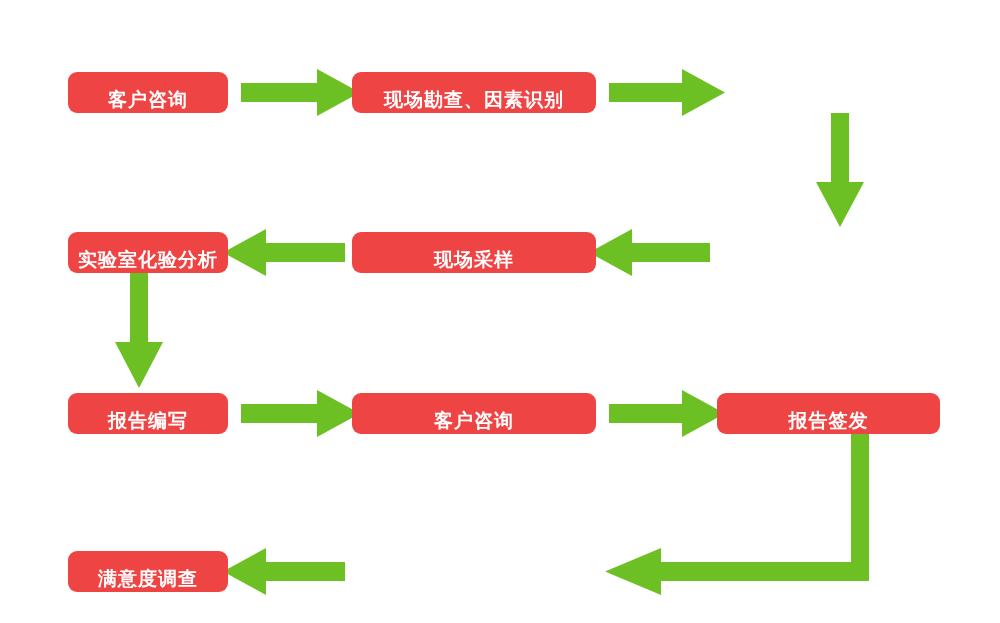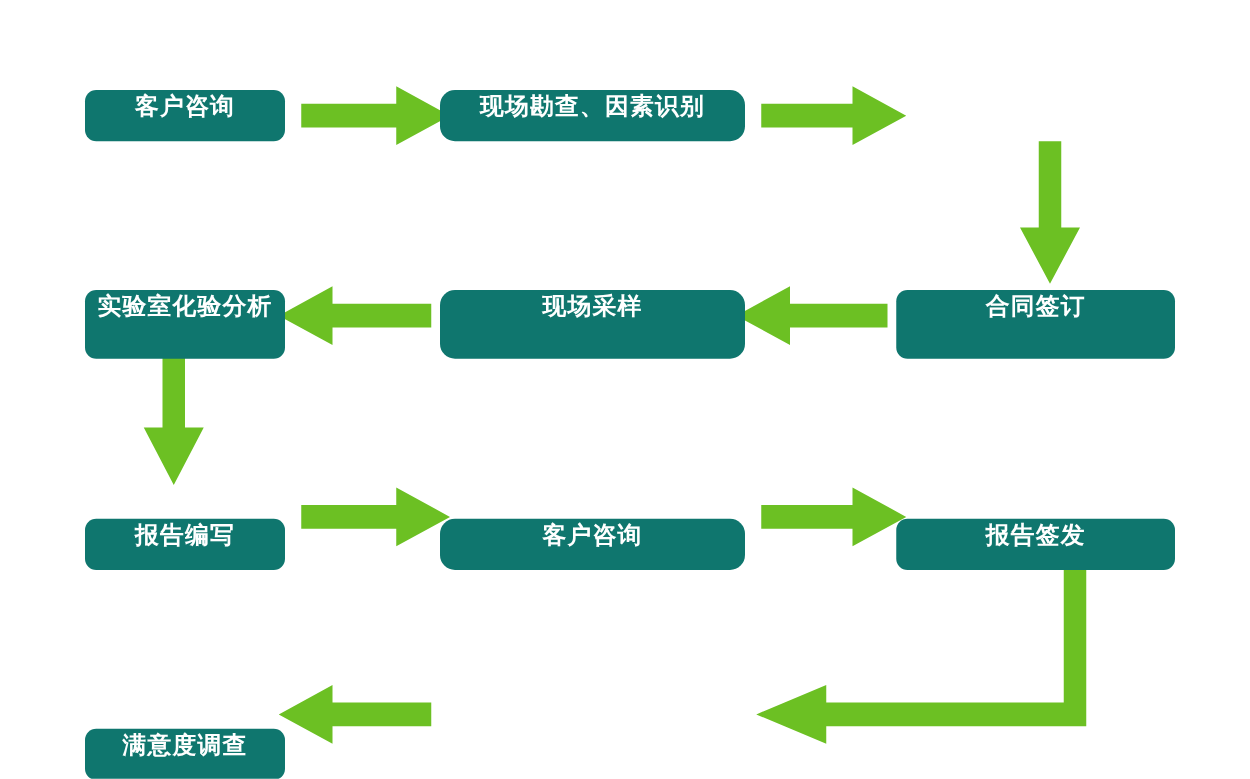--- a/index.html
+++ b/index.html
@@ -7,39 +7,39 @@
     width:1000px;height:623px;
     background:#ffffff;
     font-family:"Liberation Sans","DejaVu Sans",sans-serif;
     overflow:hidden;
   }
   #stage{position:relative;width:1000px;height:623px;}
   #wires{position:absolute;left:0;top:0;width:1000px;height:623px;}
 
   .node{
     position:absolute;
-    display:flex;align-items:flex-start;justify-content:center;
-    background:#0f766e;
+    display:flex;align-items:flex-end;justify-content:center;
+    background:#ef4444;
     border-radius:9px;
     color:#ffffff;
     font-size:19px;
     font-weight:bold;
     letter-spacing:1px;
     white-space:nowrap;
     box-sizing:border-box;
     z-index:3;
   }
   
   .col-a{left:68px;width:160px;}
-  .col-b{left:352px;width:244px;border-radius:12px;}
+  .col-b{left:352px;width:244px;}
   .col-c{left:717px;width:223px;}
   .row-1{top:72px;height:41px;}
-  .row-2{top:232px;height:55px;}
-  .row-3{top:415px;height:41px;}
-  .row-4{top:583px;height:41px;}
+  .row-2{top:232px;height:41px;}
+  .row-3{top:393px;height:41px;}
+  .row-4{top:551px;height:41px;}
 </style>
 </head>
 <body>
 
 <div id="stage">
 
   <svg id="wires" viewBox="0 0 1000 623" xmlns="http://www.w3.org/2000/svg">
     <g fill="#6CC023">
 
       <polygon points="241,83 317,83 317,69 360,92.5 317,116 317,102 241,102"></polygon>
@@ -70,23 +70,20 @@
   <div class="node col-b row-1">
     <span>现场勘查、因素识别</span>
   </div>
 
   <div class="node col-a row-2">
     <span>实验室化验分析</span>
   </div>
   <div class="node col-b row-2">
     <span>现场采样</span>
   </div>
-  <div class="node col-c row-2">
-    <span>合同签订</span>
-  </div>
 
   <div class="node col-a row-3">
     <span>报告编写</span>
   </div>
   <div class="node col-b row-3">
     <span>客户咨询</span>
   </div>
   <div class="node col-c row-3">
     <span>报告签发</span>
   </div>

